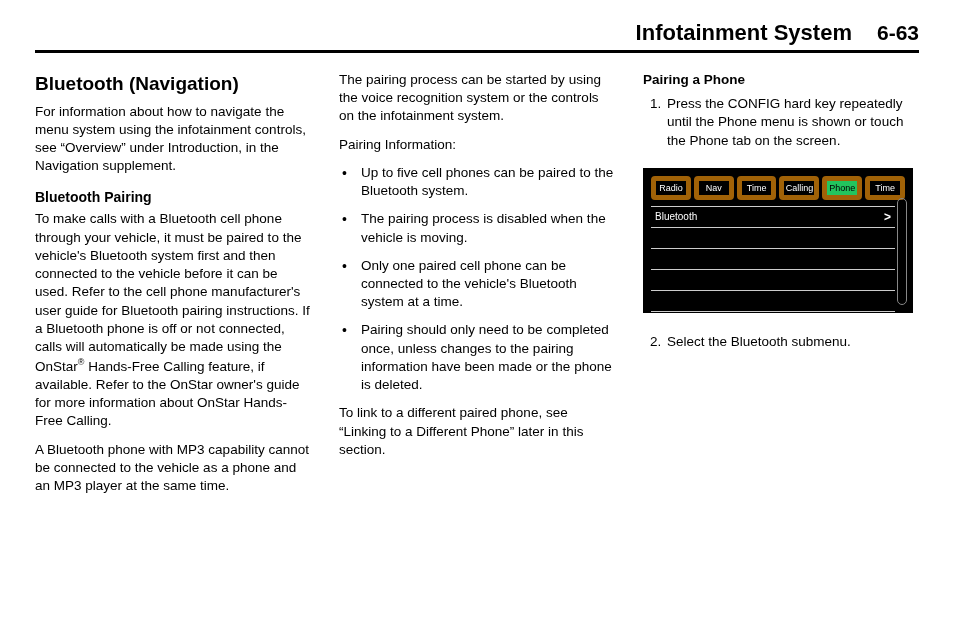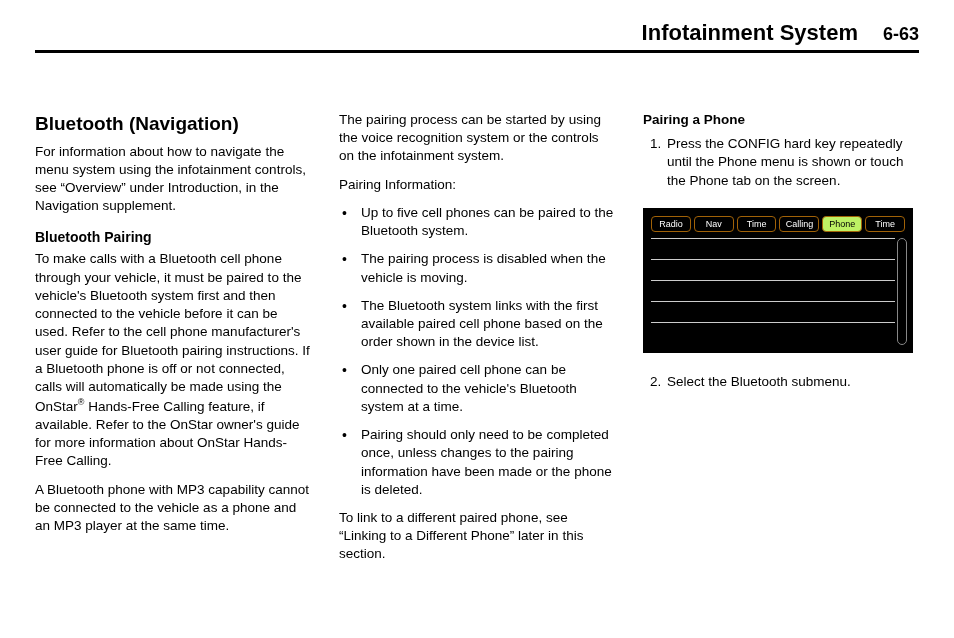--- a/index.html
+++ b/index.html
@@ -28,33 +28,32 @@
     border-bottom: 3px solid #000;
     padding-bottom: 4px;
     margin-bottom: 18px;
   }
   .header-title {
     font-weight: bold;
     font-size: 22px;
   }
   .header-pagenum {
     font-weight: bold;
-    font-size: 18px;
+    font-size: 21px;
   }
   .columns {
     display: flex;
     gap: 28px;
     flex: 1;
     font-size: 13.5px;
     line-height: 1.35;
   }
   .col {
     flex: 1 1 0;
     min-width: 0;
-    margin-top: 40px;
   }
   h1.section-title {
     font-size: 19px;
     font-weight: bold;
     margin: 0 0 6px 0;
   }
   h2.subsection {
     font-size: 14px;
     font-weight: bold;
     margin: 12px 0 4px 0;
@@ -103,30 +102,30 @@
     box-sizing: border-box;
     padding: 8px 8px 6px 8px;
     position: relative;
   }
   .tabs {
     display: flex;
     gap: 3px;
     margin-bottom: 6px;
   }
   .tab {
-    border: 1px solid #a16207;
+    border: 5px solid #a16207;
     border-radius: 4px;
     padding: 1px 0;
     text-align: center;
     flex: 1;
     font-size: 9px;
     line-height: 12px;
   }
   .tab.active {
-    background: #bef264;
+    background: #22c55e;
     color: #000;
   }
   .menu-row {
     border-top: 1px solid #ccc;
     height: 20px;
     display: flex;
     align-items: center;
     justify-content: space-between;
     padding: 0 4px;
     font-size: 10px;
@@ -176,21 +175,20 @@
       </p>
       <p>A Bluetooth phone with MP3 capability cannot be connected to the vehicle as a phone and an MP3 player at the same time.</p>
     </div>
 
     <div class="col">
       <p>The pairing process can be started by using the voice recognition system or the controls on the infotainment system.</p>
       <p>Pairing Information:</p>
       <ul class="bullets">
         <li>Up to five cell phones can be paired to the Bluetooth system.</li>
         <li>The pairing process is disabled when the vehicle is moving.</li>
-        <li>The Bluetooth system links with the first available paired cell phone based on the order shown in the device list.</li>
         <li>Only one paired cell phone can be connected to the vehicle's Bluetooth system at a time.</li>
         <li>Pairing should only need to be completed once, unless changes to the pairing information have been made or the phone is deleted.</li>
       </ul>
       <p>To link to a different paired phone, see “Linking to a Different Phone” later in this section.</p>
     </div>
 
     <div class="col">
       <div class="step-heading">Pairing a Phone</div>
       <ol class="steps">
         <li>Press the CONFIG hard key repeatedly until the Phone menu is shown or touch the Phone tab on the screen.</li>
@@ -200,20 +198,24 @@
         <div class="screen">
           <div class="tabs">
             <div class="tab">Radio</div>
             <div class="tab">Nav</div>
             <div class="tab">Time</div>
             <div class="tab">Calling</div>
             <div class="tab active">Phone</div>
             <div class="tab">Time</div>
           </div>
           <div class="menu-area">
+            <div class="menu-row">
+              <span class="row-label">Bluetooth</span>
+              <span class="chevron">&gt;</span>
+            </div>
             <div class="menu-row empty"></div>
             <div class="menu-row empty"></div>
             <div class="menu-row empty"></div>
             <div class="menu-row empty" style="border-bottom:1px solid #ccc;"></div>
           </div>
           <div class="scroll-track"></div>
         </div>
       </div>
 
       <ol class="steps" start="2">

